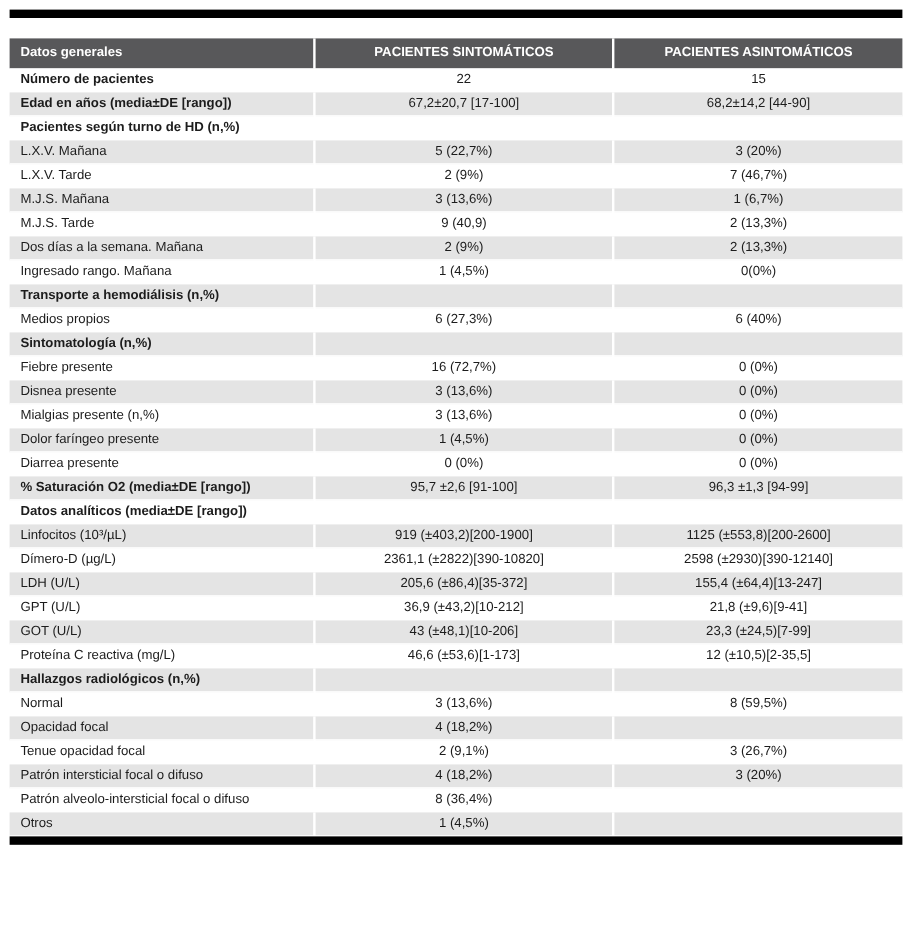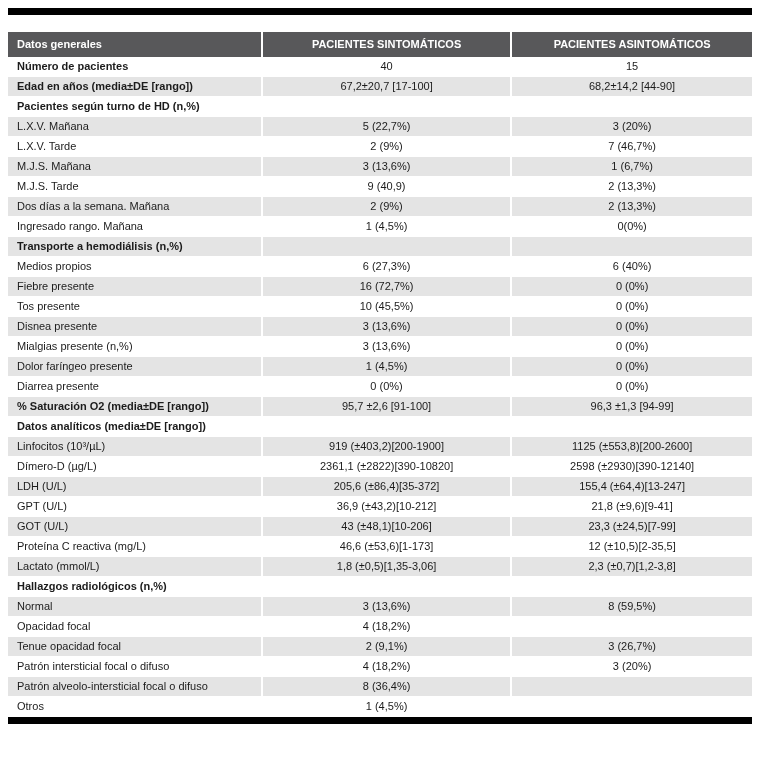--- a/index.html
+++ b/index.html
@@ -79,21 +79,21 @@
     <thead>
       <tr>
         <th class="col-general">Datos generales</th>
         <th class="col-sym">PACIENTES SINTOMÁTICOS</th>
         <th class="col-asym">PACIENTES ASINTOMÁTICOS</th>
       </tr>
     </thead>
     <tbody>
         <tr class="section">
           <td>Número de pacientes</td>
-          <td>40</td>
+          <td>22</td>
           <td>15</td>
         </tr>
         <tr class="section">
           <td>Edad en años (media±DE [rango])</td>
           <td>67,2±20,7 [17-100]</td>
           <td>68,2±14,2 [44-90]</td>
         </tr>
         <tr class="section">
           <td>Pacientes según turno de HD (n,%)</td>
           <td></td>
@@ -132,28 +132,28 @@
         <tr class="section">
           <td>Transporte a hemodiálisis (n,%)</td>
           <td></td>
           <td></td>
         </tr>
         <tr class="item">
           <td>Medios propios</td>
           <td>6 (27,3%)</td>
           <td>6 (40%)</td>
         </tr>
+        <tr class="section">
+          <td>Sintomatología (n,%)</td>
+          <td></td>
+          <td></td>
+        </tr>
         <tr class="item">
           <td>Fiebre presente</td>
           <td>16 (72,7%)</td>
-          <td>0 (0%)</td>
-        </tr>
-        <tr class="item">
-          <td>Tos presente</td>
-          <td>10 (45,5%)</td>
           <td>0 (0%)</td>
         </tr>
         <tr class="item">
           <td>Disnea presente</td>
           <td>3 (13,6%)</td>
           <td>0 (0%)</td>
         </tr>
         <tr class="item">
           <td>Mialgias presente (n,%)</td>
           <td>3 (13,6%)</td>
@@ -202,25 +202,20 @@
         <tr class="item">
           <td>GOT (U/L)</td>
           <td>43 (±48,1)[10-206]</td>
           <td>23,3 (±24,5)[7-99]</td>
         </tr>
         <tr class="item">
           <td>Proteína C reactiva (mg/L)</td>
           <td>46,6 (±53,6)[1-173]</td>
           <td>12 (±10,5)[2-35,5]</td>
         </tr>
-        <tr class="item">
-          <td>Lactato (mmol/L)</td>
-          <td>1,8 (±0,5)[1,35-3,06]</td>
-          <td>2,3 (±0,7)[1,2-3,8]</td>
-        </tr>
         <tr class="section">
           <td>Hallazgos radiológicos (n,%)</td>
           <td></td>
           <td></td>
         </tr>
         <tr class="item">
           <td>Normal</td>
           <td>3 (13,6%)</td>
           <td>8 (59,5%)</td>
         </tr>

